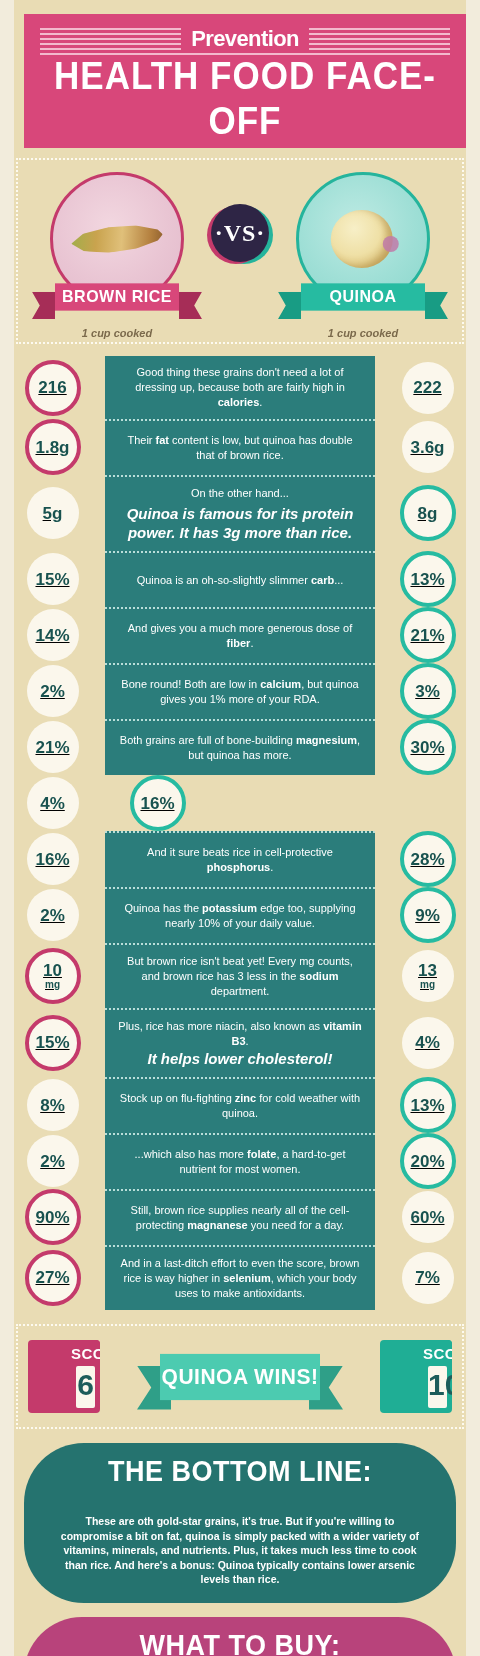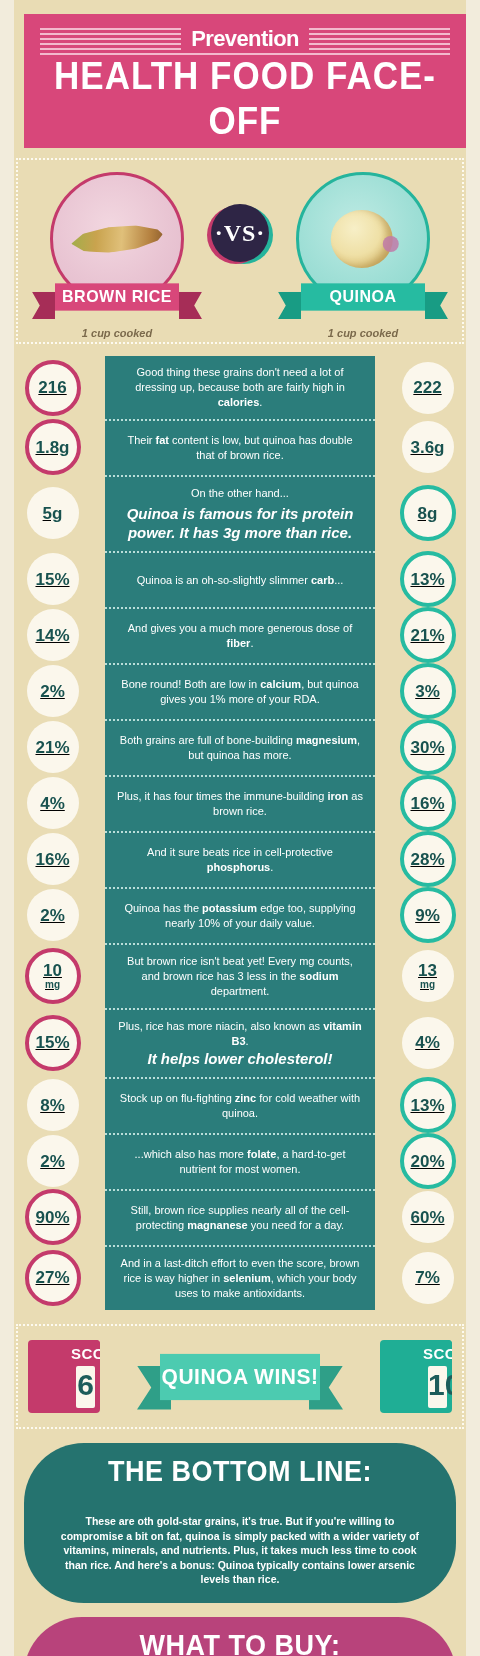--- a/index.html
+++ b/index.html
@@ -408,23 +408,20 @@
           <div class="bubble win-quinoa">
             <span>30%</span>
           </div>
         </div>
       </div>
       <div class="crow">
         <div class="ccell-side">
           <div class="bubble">
             <span>4%</span>
           </div>
-        </div>
-        <div class="ccell-mid">
-          <div class=""><span>Plus, it has four times the immune-building </span><b>iron</b><span> as brown rice.</span></div>
         </div>
         <div class="ccell-side">
           <div class="bubble win-quinoa">
             <span>16%</span>
           </div>
         </div>
       </div>
       <div class="crow">
         <div class="ccell-side">
           <div class="bubble">

